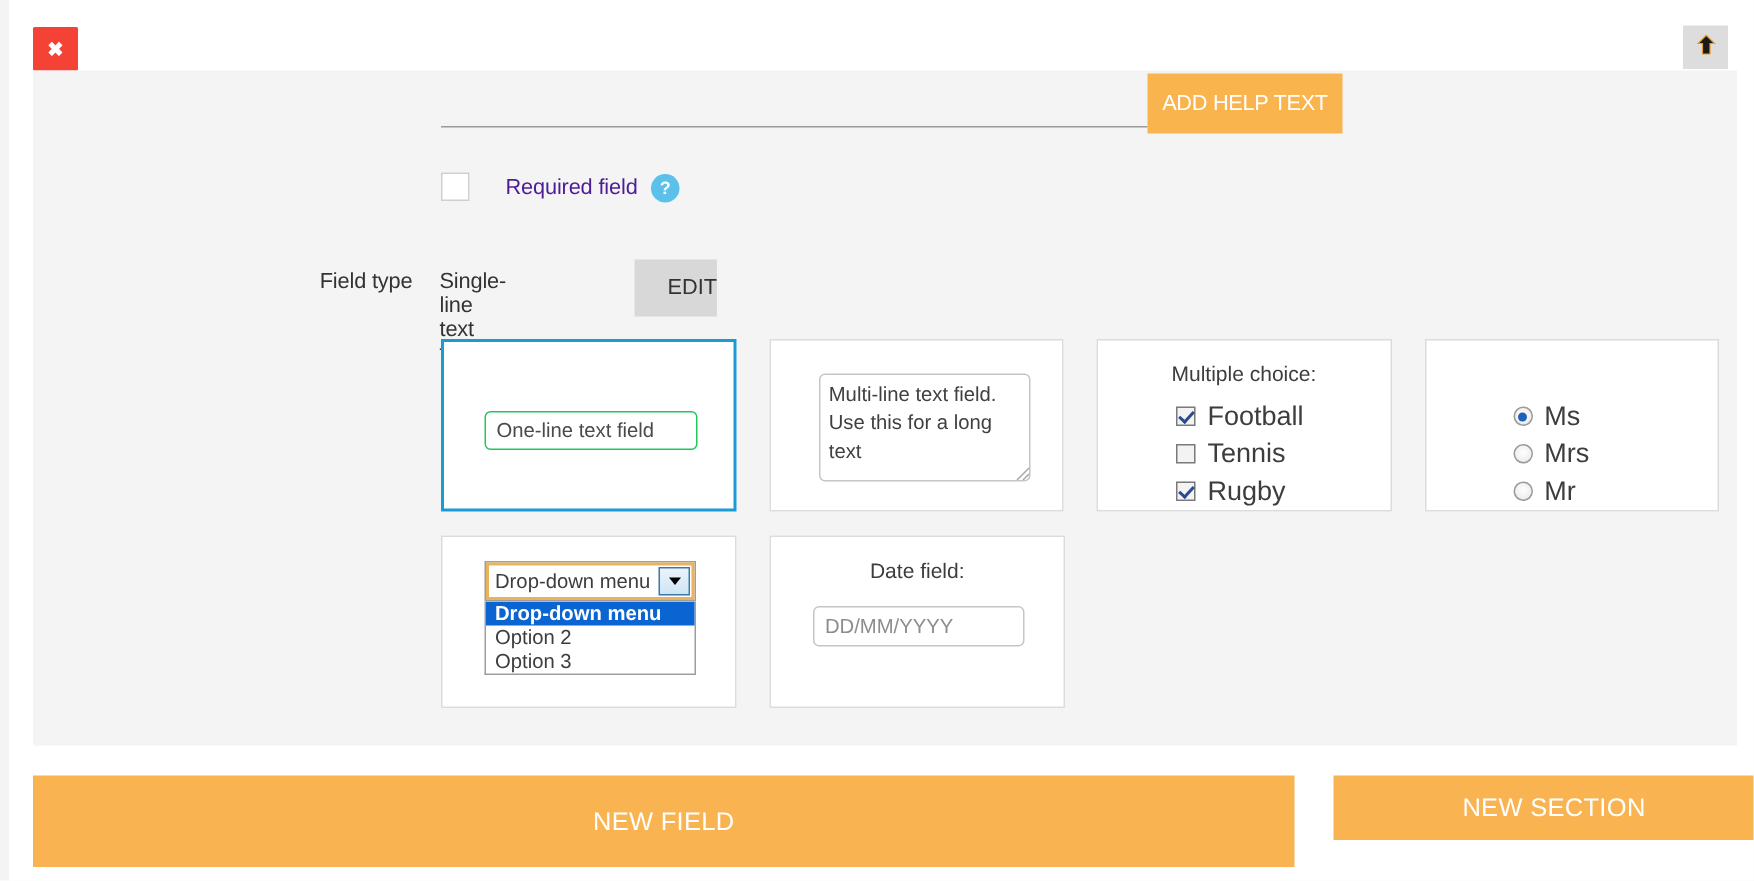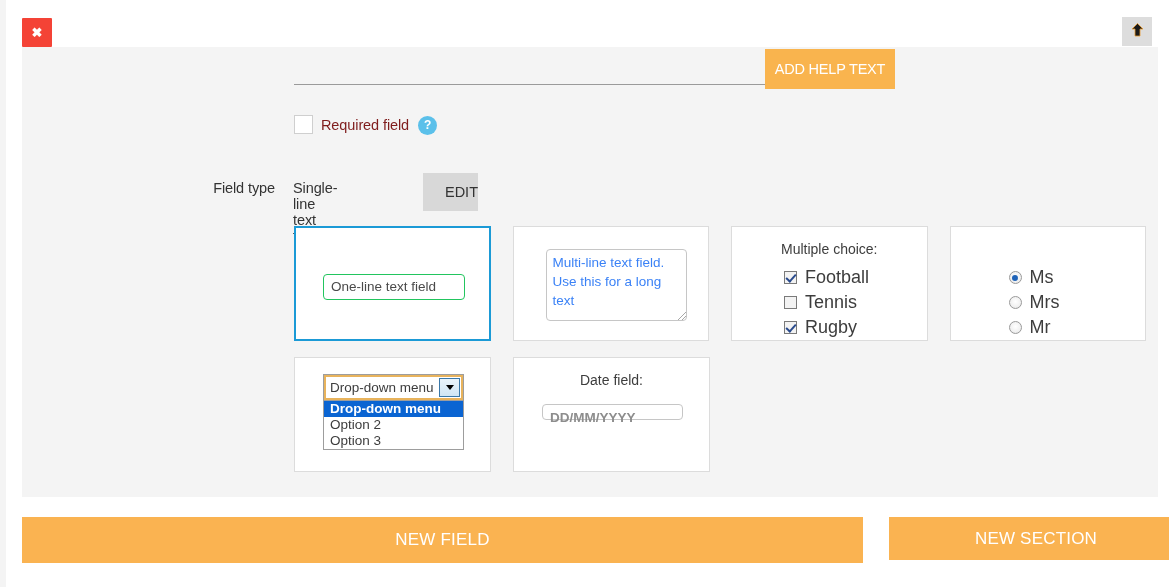--- a/index.html
+++ b/index.html
@@ -137,23 +137,23 @@
   .req-checkbox {
     width: 19px;
     height: 19px;
     border: 1px solid #cfcfcf;
     background: #ffffff;
     box-sizing: border-box;
     cursor: pointer;
     display: inline-block;
   }
   .req-text {
-    margin-left: 8px;
+    margin-left: 24px;
     font-size: 14.5px;
-    color: #7f1d1d;
+    color: #4c1d95;
     letter-spacing: -0.1px;
   }
   .help-circle {
     margin-left: 9px;
     width: 19px;
     height: 19px;
     border-radius: 50%;
     background: #5bc0ea;
     color: #ffffff;
     font-size: 12px;
@@ -261,21 +261,21 @@
     position: absolute;
     left: 32px;
     top: 22px;
     width: 141px;
     height: 72px;
     border: 1px solid #c6c6c6;
     border-radius: 4px;
     background: #ffffff;
     box-sizing: border-box;
     font-size: 13.5px;
-    color: #3b82f6;
+    color: #404040;
     padding: 3px 6px;
     line-height: 19px;
     font-family: "Liberation Sans", sans-serif;
     overflow: hidden;
   }
   .resize-grip {
     position: absolute;
     right: 2px;
     bottom: 1px;
     width: 10px;
@@ -401,31 +401,30 @@
     color: #ffffff;
     font-weight: bold;
   }
 
   
   .prev-date {
     position: absolute;
     left: 28px;
     top: 46px;
     width: 141px;
-    height: 16px;
+    height: 27px;
     border: 1px solid #c6c6c6;
     border-radius: 4px;
     background: #ffffff;
     box-sizing: border-box;
     font-size: 13.5px;
     color: #8d8d8d;
     padding: 0 7px;
     line-height: 25px;
     font-family: "Liberation Sans", sans-serif;
-    font-weight: bold;
   }
 
   
   .prev-upload-title {
     text-align: center;
     font-size: 14px;
     color: #3d3d3d;
     padding-top: 34px;
   }
   .choose-file-btn {
@@ -441,21 +440,21 @@
     cursor: pointer;
     box-shadow: 0 0 0 1px #ffffff inset;
   }
 
   
   .btn-new-field {
     position: absolute;
     left: 22px;
     top: 517px;
     width: 841px;
-    height: 46px;
+    height: 61px;
     background: #fab351;
     border: none;
     color: #ffffff;
     font-size: 17px;
     letter-spacing: 0.2px;
     cursor: pointer;
     font-family: "Liberation Sans", sans-serif;
     padding: 0;
   }
   .btn-new-section {

